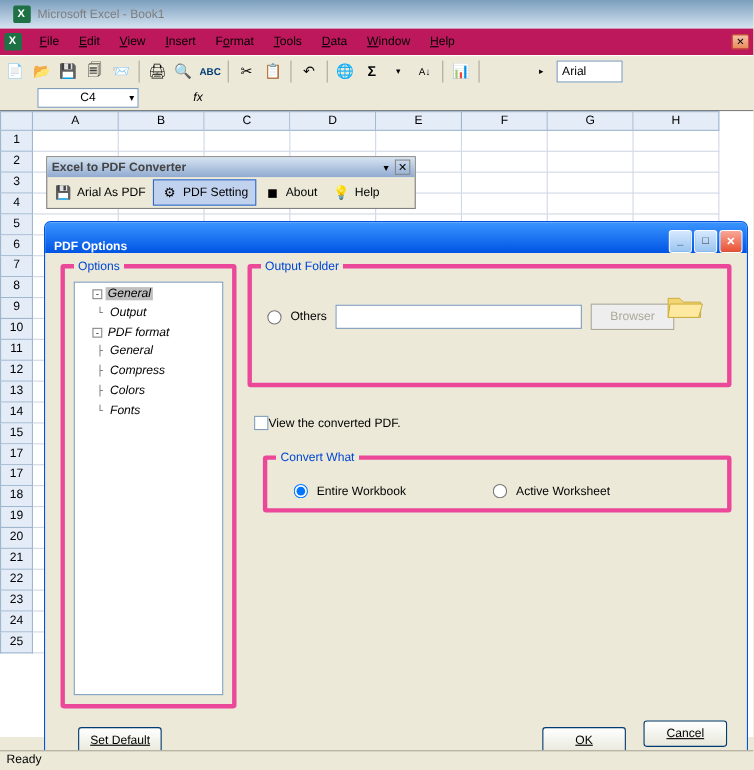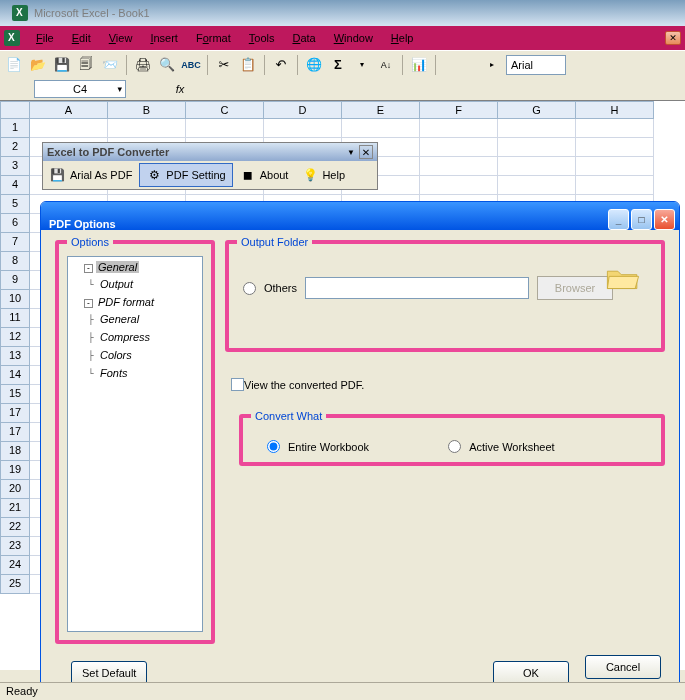--- a/index.html
+++ b/index.html
@@ -81,21 +81,21 @@
 .others-input { border: 1px solid #7f9db9; background: white; height: 22px; width: 224px; }
 .browser-btn { width: 76px; height: 24px; border: 1px solid #aca899; background:#eee; color:#aca899; display:flex; align-items:center; justify-content:center; }
 .folder-icon { position: absolute; right: 20px; top: 18px; width: 36px; height: 26px; }
 
 .check-row { position: absolute; top: 148px; left: 190px; display: flex; align-items: center; gap: 0; }
 .checkbox { width: 13px; height: 13px; border: 1px solid #7f9db9; background: white; }
 
 .convert-fieldset { position: absolute; top: 180px; left: 198px; width: 426px; height: 56px; }
 .convert-fieldset .radio-row { display: inline-flex; margin: 10px 16px; }
 
-.btn { min-width: 76px; height: 24px; border: 1px solid #003c74; background: linear-gradient(#fff,#e8e8dc); border-radius: 3px; padding: 0 10px; display: inline-flex; align-items: center; justify-content: center; }
+.btn { min-width: 76px; height: 24px; border: 1px solid #003c74; background: linear-gradient(#fff,#e8e8dc); border-radius: 3px; padding: 0 10px; display: inline-flex; align-items: center; justify-content: center; text-decoration: underline; }
 .set-default-btn { position: absolute; bottom: 10px; left: 30px; }
 .ok-btn { position: absolute; bottom: 10px; right: 110px; }
 .cancel-btn { position: absolute; bottom: 16px; right: 18px; }
 
 .statusbar { position: absolute; bottom: 0; left: 0; right: 0; height: 18px; background: #ece9d8; border-top: 1px solid #aca899; padding: 2px 6px; font-size: 11px; }
 </style>
 </head>
 <body>
 
 <div class="titlebar">

